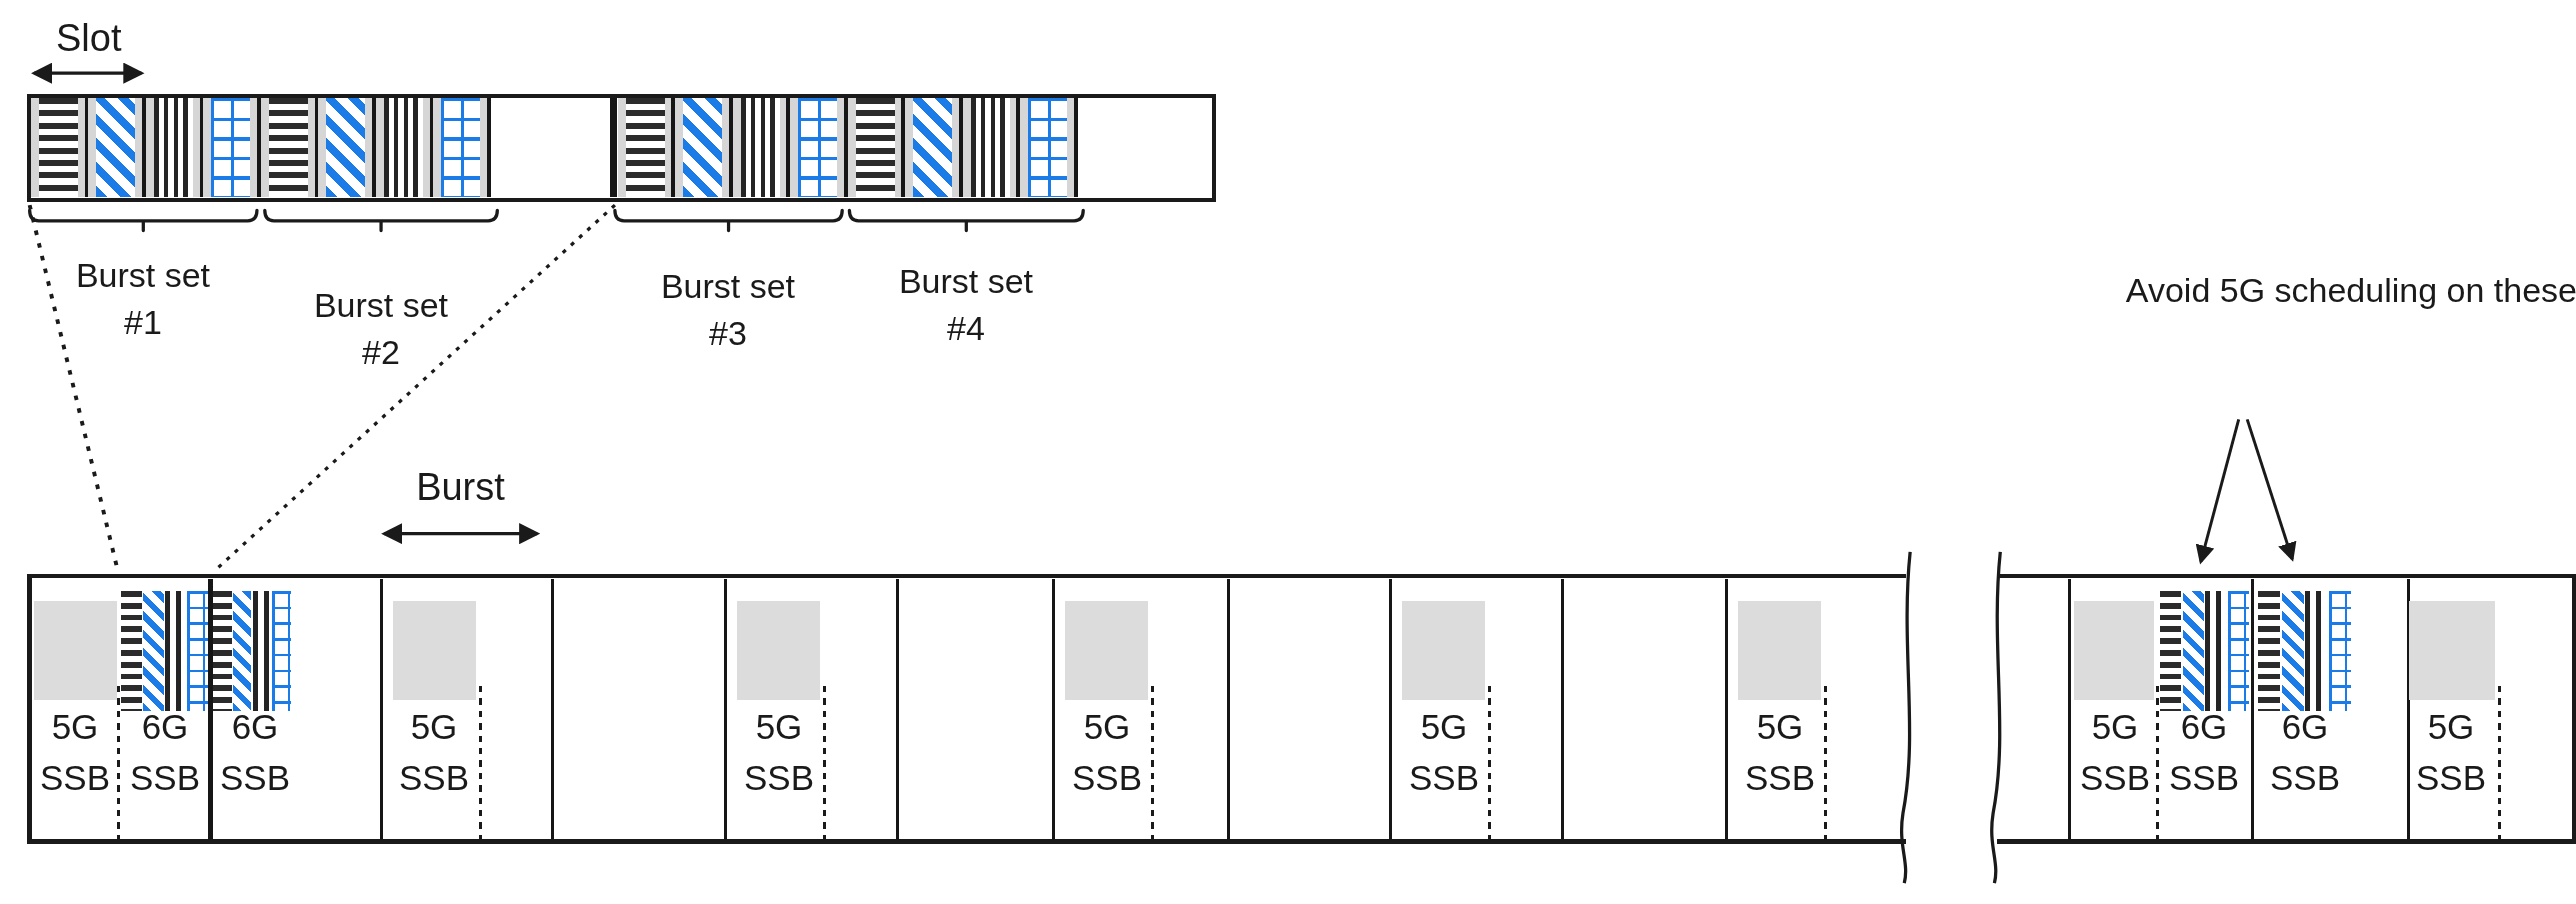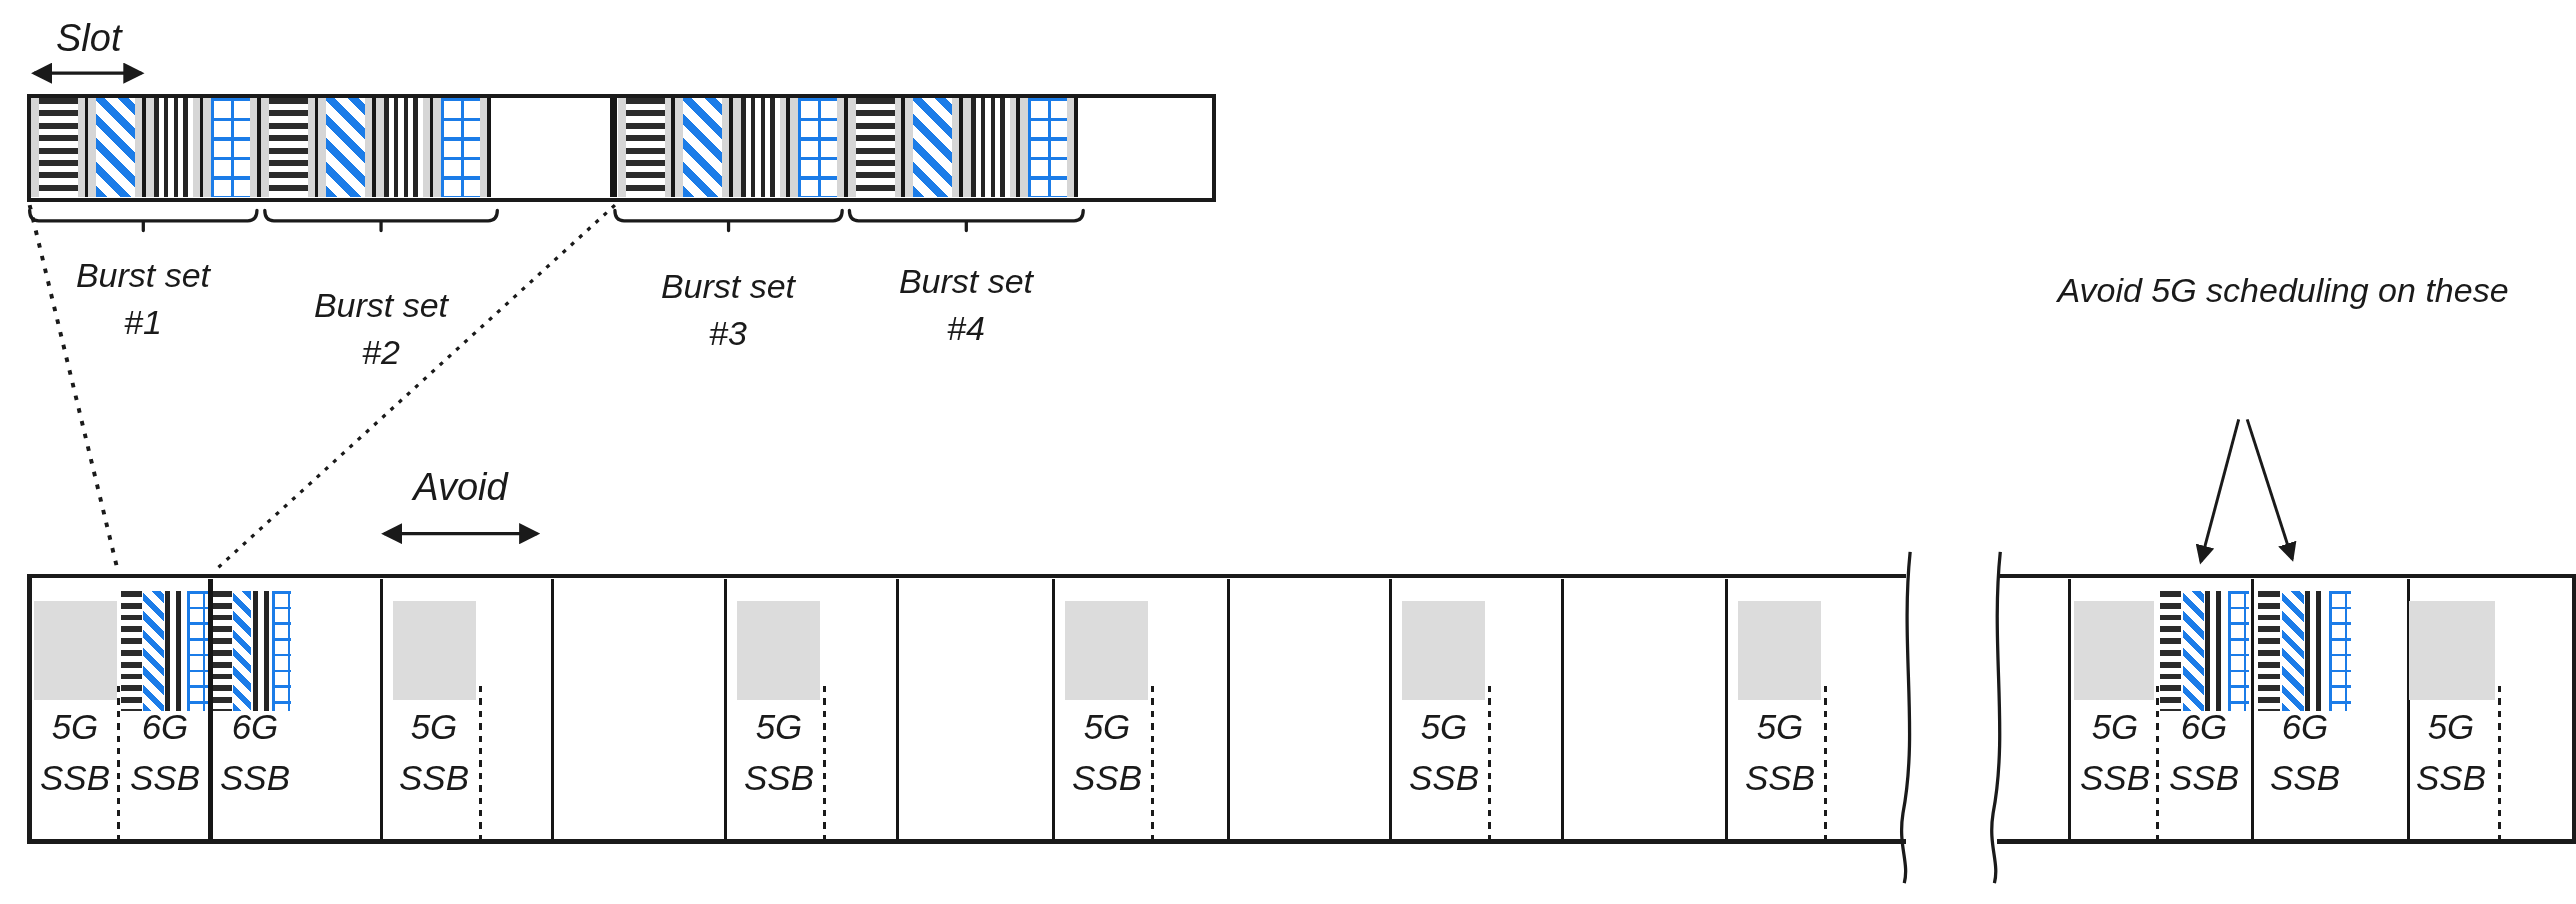--- a/index.html
+++ b/index.html
@@ -1,23 +1,23 @@
 <!DOCTYPE html>
 <html style="font-size:10.5px"><head>
 <meta charset="utf-8">
 <style>
   html,body{margin:0;padding:0;background:#fff;}
   .canvas{position:relative;width:2576px;height:904px;background:#ffffff;
-          font-family:"Liberation Sans",sans-serif;color:#1a1a1a;overflow:hidden;font-style:italic;}
+          font-family:"Liberation Sans",sans-serif;color:#1a1a1a;overflow:hidden;}
   .abs{position:absolute;box-sizing:border-box;}
   .label{position:absolute;text-align:center;white-space:nowrap;}
   .big-label{font-size:38px;}
   .burst-label{font-size:34px;line-height:47px;width:196px;margin-left:-98px;text-align:center;}
   .blk-label{font-size:35px;line-height:51px;width:124px;margin-left:-62px;text-align:center;}
-  .annotation{font-size:34px;line-height:46px;text-align:center;}
+  .annotation{font-size:34px;line-height:46px;text-align:right;}
   
   .top-bar{border:4.6px solid #1a1a1a;background:#ffffff;}
   .slot{position:absolute;top:0;height:100%;background:#d6d6d6;}
   .slot .pat{position:absolute;left:7.2px;right:7.2px;top:0;bottom:0;background-color:#ffffff;}
   .sep{position:absolute;top:0;height:100%;background:#161616;}
   .pat-h{background-image:repeating-linear-gradient(180deg,#2b2b2b 0 5.9px,rgba(0,0,0,0) 5.9px 12.4px);}
   .pat-d{background-image:repeating-linear-gradient(45deg,#1b7ce8 0 7.8px,rgba(0,0,0,0) 7.8px 17px);}
   .pat-v{background-image:repeating-linear-gradient(90deg,#242424 0 4.6px,rgba(0,0,0,0) 4.6px 9.8px);}
   .pat-g{background-image:repeating-linear-gradient(180deg,#1b7ce8 0 3.3px,rgba(0,0,0,0) 3.3px 19.6px),
                           repeating-linear-gradient(90deg,#1b7ce8 0 3.3px,rgba(0,0,0,0) 3.3px 19.6px);}
@@ -35,21 +35,21 @@
   .mini-g{background-image:repeating-linear-gradient(180deg,#1b7ce8 0 2.6px,rgba(0,0,0,0) 2.6px 15.7px),
                            repeating-linear-gradient(90deg,#1b7ce8 0 2.6px,rgba(0,0,0,0) 2.6px 15.7px);}
 </style>
 </head>
 <body>
 
 <div class="canvas">
 
   <div class="label big-label" style="left:56px;top:17px;">Slot</div>
 
-  <div class="label big-label" style="left:395px;top:466px;width:131px;">Avoid</div>
+  <div class="label big-label" style="left:395px;top:466px;width:131px;">Burst</div>
 
   <div class="abs annotation" style="left:1989px;top:267px;width:588px;">
     <div>Avoid 5G scheduling on these</div>
   </div>
 
   <div class="abs top-bar" style="left:27.4px;top:94px;width:1189px;height:108px;">
     <div class="abs" style="left:0;top:0;width:1180px;height:99px;">
         <div class="slot" style="left: 0px; width: 54px;">
           <div class="pat pat-h"></div>
         </div>

